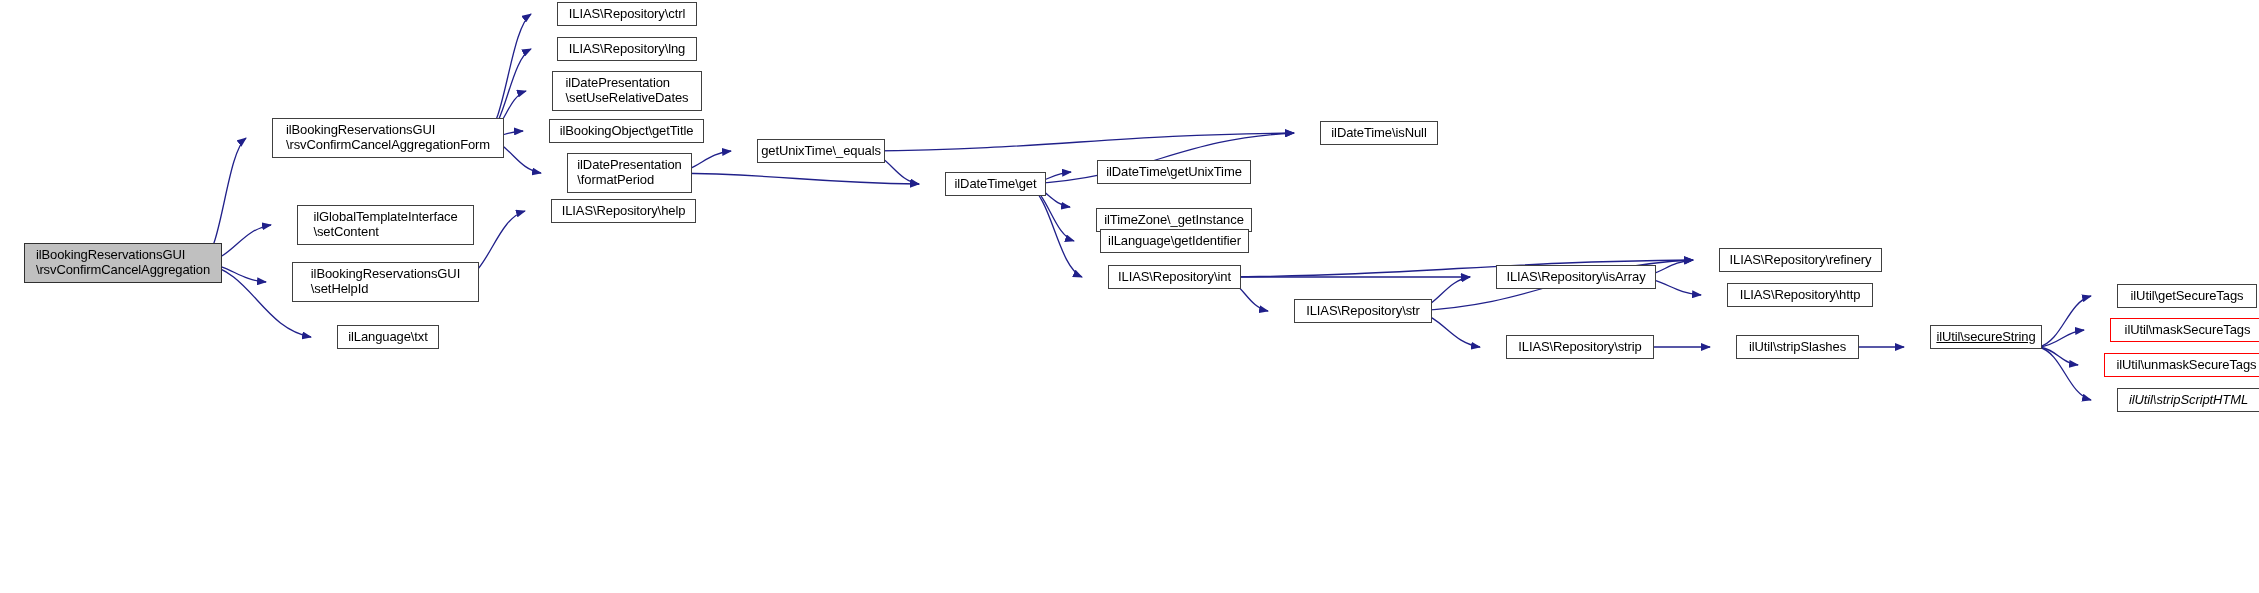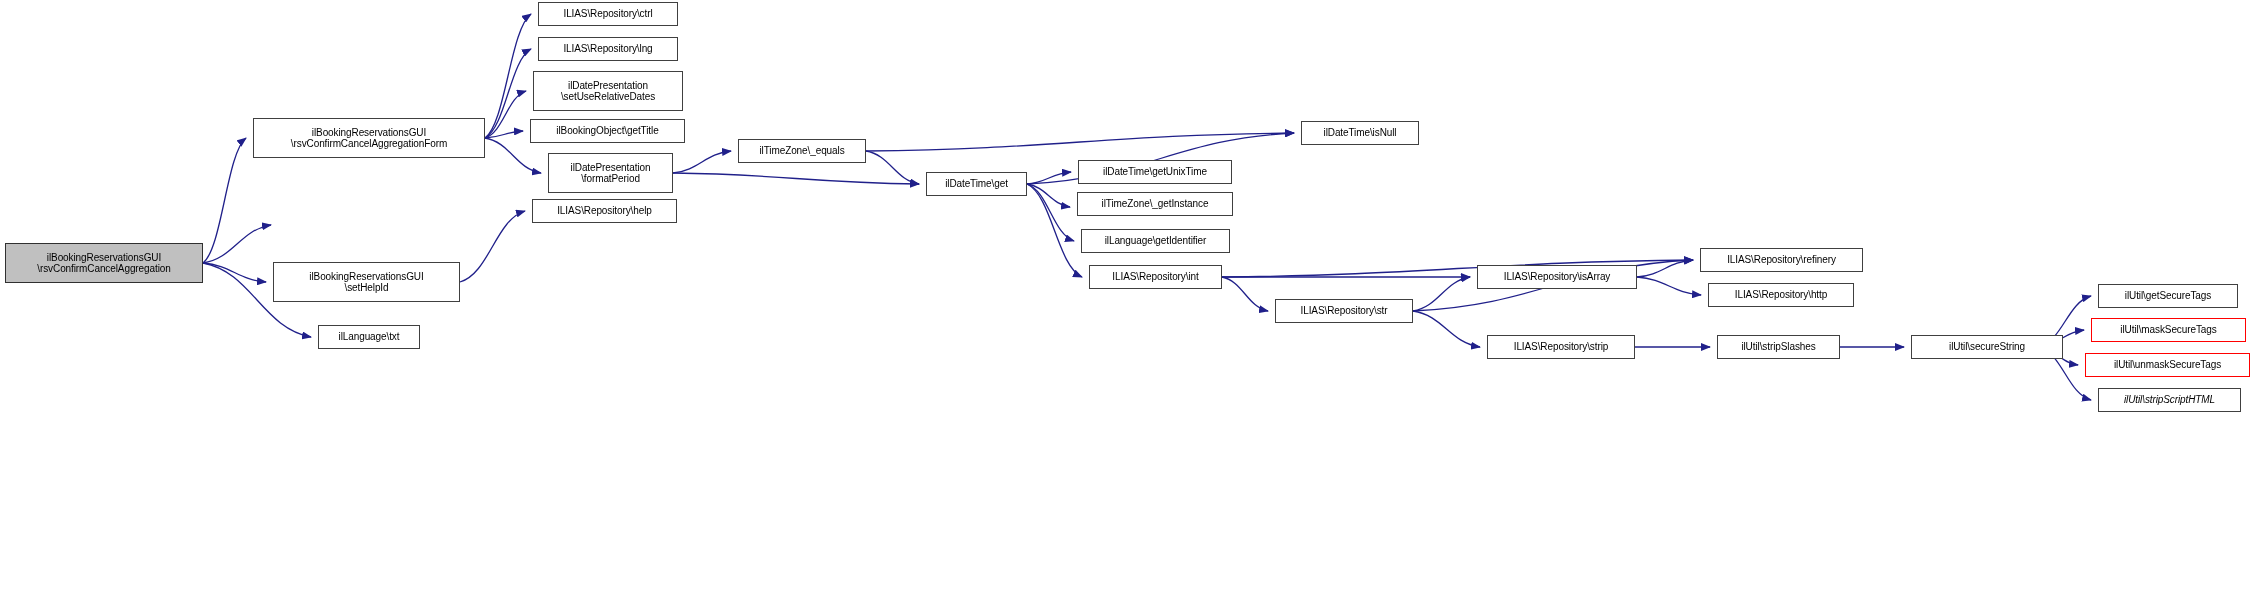--- a/index.html
+++ b/index.html
@@ -22,30 +22,31 @@
     width: 2259px;
     height: 593px;
     pointer-events: none;
   }
   .node {
     position: absolute;
     box-sizing: border-box;
     display: flex;
     align-items: center;
     justify-content: center;
-    text-align: center;
+    text-align: left;
     background: #ffffff;
     border: 1px solid #404040;
     color: #000000;
-    font-size: 10px;
+    font-size: 13px;
     line-height: 1.12;
     letter-spacing: -0.1px;
     white-space: pre-line;
     z-index: 2;
     cursor: pointer;
+    margin-left: 19px;
   }
   .node.root {
     background: #c0c0c0;
     border: 1px solid #303030;
   }
   .node.hl {
     border: 1px solid #ff0000;
   }
 </style>
 </head>
@@ -89,42 +90,44 @@
       <path d="M1840,347 L1904,347" fill="none" stroke="#20208a" stroke-width="1.3" marker-end="url(#ah)"></path>
       <path d="M2039,347 C2062.4,340.88 2067.6,302.12 2091,296" fill="none" stroke="#20208a" stroke-width="1.3" marker-end="url(#ah)"></path>
       <path d="M2039,347 C2059.25,344.96 2063.75,332.04 2084,330" fill="none" stroke="#20208a" stroke-width="1.3" marker-end="url(#ah)"></path>
       <path d="M2039,347 C2056.55,349.16 2060.45,362.84 2078,365" fill="none" stroke="#20208a" stroke-width="1.3" marker-end="url(#ah)"></path>
       <path d="M2039,347 C2062.4,353.36 2067.6,393.64 2091,400" fill="none" stroke="#20208a" stroke-width="1.3" marker-end="url(#ah)"></path>
     </svg>
 <div class="node root" style="left: 5px; top: 243px; width: 198px; height: 40px;">ilBookingReservationsGUI
 \rsvConfirmCancelAggregation</div>
     <div class="node" style="left: 253px; top: 118px; width: 232px; height: 40px;">ilBookingReservationsGUI
 \rsvConfirmCancelAggregationForm</div>
+    <div class="node" style="left: 278px; top: 205px; width: 177px; height: 40px;">ilGlobalTemplateInterface
+\setContent</div>
     <div class="node" style="left: 273px; top: 262px; width: 187px; height: 40px;">ilBookingReservationsGUI
 \setHelpId</div>
     <div class="node" style="left: 318px; top: 325px; width: 102px; height: 24px;">ilLanguage\txt</div>
     <div class="node" style="left: 538px; top: 2px; width: 140px; height: 24px;">ILIAS\Repository\ctrl</div>
     <div class="node" style="left: 538px; top: 37px; width: 140px; height: 24px;">ILIAS\Repository\lng</div>
     <div class="node" style="left: 533px; top: 71px; width: 150px; height: 40px;">ilDatePresentation
 \setUseRelativeDates</div>
     <div class="node" style="left: 530px; top: 119px; width: 155px; height: 24px;">ilBookingObject\getTitle</div>
     <div class="node" style="left: 548px; top: 153px; width: 125px; height: 40px;">ilDatePresentation
 \formatPeriod</div>
     <div class="node" style="left: 532px; top: 199px; width: 145px; height: 24px;">ILIAS\Repository\help</div>
-    <div class="node" style="left: 738px; top: 139px; width: 128px; height: 24px;">ilTimeZone\_equals</div>
+    <div class="node" style="left: 738px; top: 139px; width: 128px; height: 24px;">getUnixTime\_equals</div>
     <div class="node" style="left: 926px; top: 172px; width: 101px; height: 24px;">ilDateTime\get</div>
     <div class="node" style="left: 1301px; top: 121px; width: 118px; height: 24px;">ilDateTime\isNull</div>
     <div class="node" style="left: 1078px; top: 160px; width: 154px; height: 24px;">ilDateTime\getUnixTime</div>
-    <div class="node" style="left: 1077px; top: 192px; width: 156px; height: 24px;">ilTimeZone\_getInstance</div>
+    <div class="node" style="left: 1077px; top: 208px; width: 156px; height: 24px;">ilTimeZone\_getInstance</div>
     <div class="node" style="left: 1081px; top: 229px; width: 149px; height: 24px;">ilLanguage\getIdentifier</div>
     <div class="node" style="left: 1089px; top: 265px; width: 133px; height: 24px;">ILIAS\Repository\int</div>
     <div class="node" style="left: 1477px; top: 265px; width: 160px; height: 24px;">ILIAS\Repository\isArray</div>
     <div class="node" style="left: 1275px; top: 299px; width: 138px; height: 24px;">ILIAS\Repository\str</div>
     <div class="node" style="left: 1700px; top: 248px; width: 163px; height: 24px;">ILIAS\Repository\refinery</div>
     <div class="node" style="left: 1708px; top: 283px; width: 146px; height: 24px;">ILIAS\Repository\http</div>
     <div class="node" style="left: 1487px; top: 335px; width: 148px; height: 24px;">ILIAS\Repository\strip</div>
     <div class="node" style="left: 1717px; top: 335px; width: 123px; height: 24px;">ilUtil\stripSlashes</div>
-    <div class="node" style="left: 1911px; top: 335px; width: 152px; height: 24px;">ilUtil\secureString</div>
+    <div class="node" style="left: 1911px; top: 325px; width: 112px; height: 24px; text-decoration: underline;">ilUtil\secureString</div>
     <div class="node" style="left: 2098px; top: 284px; width: 140px; height: 24px;">ilUtil\getSecureTags</div>
     <div class="node hl" style="left: 2091px; top: 318px; width: 155px; height: 24px;">ilUtil\maskSecureTags</div>
     <div class="node hl" style="left: 2085px; top: 353px; width: 165px; height: 24px;">ilUtil\unmaskSecureTags</div>
     <div class="node" style="left: 2098px; top: 388px; width: 143px; height: 24px; font-style: italic;">ilUtil\stripScriptHTML</div>
   </div>
 
 </body></html>

